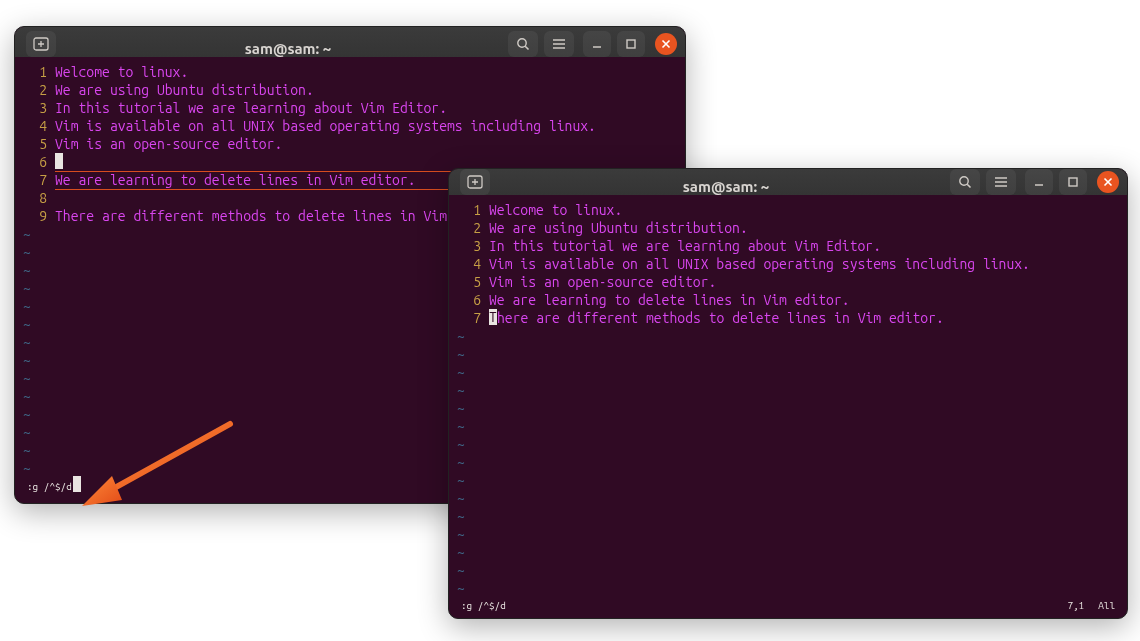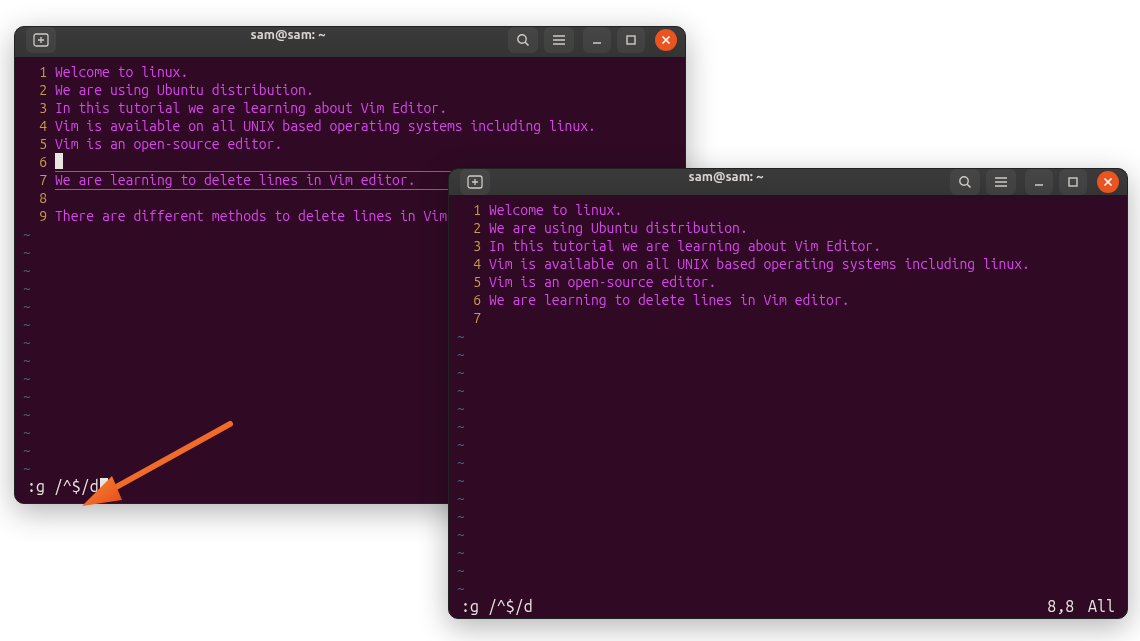--- a/index.html
+++ b/index.html
@@ -37,24 +37,24 @@
     left: 448px;
     top: 168px;
     width: 678px;
     height: 449px;
     z-index: 2;
   }
   .titlebar {
     height: 36px;
     background: linear-gradient(180deg,#3b3b3b 0%,#343434 100%);
     display: flex;
-    align-items: flex-start;
+    align-items: flex-end;
     color: #d9d5d1;
     font-family: "Ubuntu", system-ui, sans-serif;
-    font-size: 13px;
+    font-size: 15px;
     user-select: none;
   }
   .tb-left {
     width: 48px;
     display: flex;
     align-items: center;
     justify-content: flex-start;
     padding-left: 8px;
   }
   .tb-btn {
@@ -145,21 +145,21 @@
     flex: 1;
     color: #3f6a8a;
     white-space: pre;
   }
   .cmdbar {
     height: 18px;
     display: flex;
     align-items: center;
     color: #e9e5e1;
     padding: 0 4px 4px 4px;
-    font-size: 16px;
+    font-size: 10px;
   }
   .cmd-left   { flex: 1; white-space: pre; }
   .cmd-right  { white-space: pre; margin-right: 14px; }
   .cmd-right2 { white-space: pre; margin-right: 0; }
   .block-cursor-inline {
     display:inline-block;
     width:8px;
     height:16px;
     background:#e9e5e1;
     vertical-align:-2px;
@@ -315,41 +315,41 @@
       </div>
     </div>
     <div class="body">
       <div class="lines" id="right-lines">
           <div class="row"><span class="ln">1</span><span class="txt">Welcome to linux.</span></div>
           <div class="row"><span class="ln">2</span><span class="txt">We are using Ubuntu distribution.</span></div>
           <div class="row"><span class="ln">3</span><span class="txt">In this tutorial we are learning about Vim Editor.</span></div>
           <div class="row"><span class="ln">4</span><span class="txt">Vim is available on all UNIX based operating systems including linux.</span></div>
           <div class="row"><span class="ln">5</span><span class="txt">Vim is an open-source editor.</span></div>
           <div class="row"><span class="ln">6</span><span class="txt">We are learning to delete lines in Vim editor.</span></div>
-          <div class="row"><span class="ln">7</span></div>
+          <div class="row"><span class="ln">7</span><span class="txt"><span class="line7-cursor" data-letter="T"></span>here are different methods to delete lines in Vim editor.</span></div>
         </div>
       <div class="tildes" id="right-tildes">~
 ~
 ~
 ~
 ~
 ~
 ~
 ~
 ~
 ~
 ~
 ~
 ~
 ~
 ~
 </div>
       <div class="cmdbar">
         <span class="cmd-left">:g /^$/d</span>
-        <span class="cmd-right">8,8</span>
+        <span class="cmd-right">7,1</span>
         <span class="cmd-right2">All</span>
       </div>
     </div>
   </div>
 
   <svg class="arrow" style="left:70px; top:414px;" width="170" height="110" viewBox="0 0 170 110">
     <defs>
       <linearGradient id="g1" x1="0" y1="0" x2="1" y2="1">
         <stop offset="0" stop-color="#ff8c3a"></stop>
         <stop offset="1" stop-color="#e24a17"></stop>

